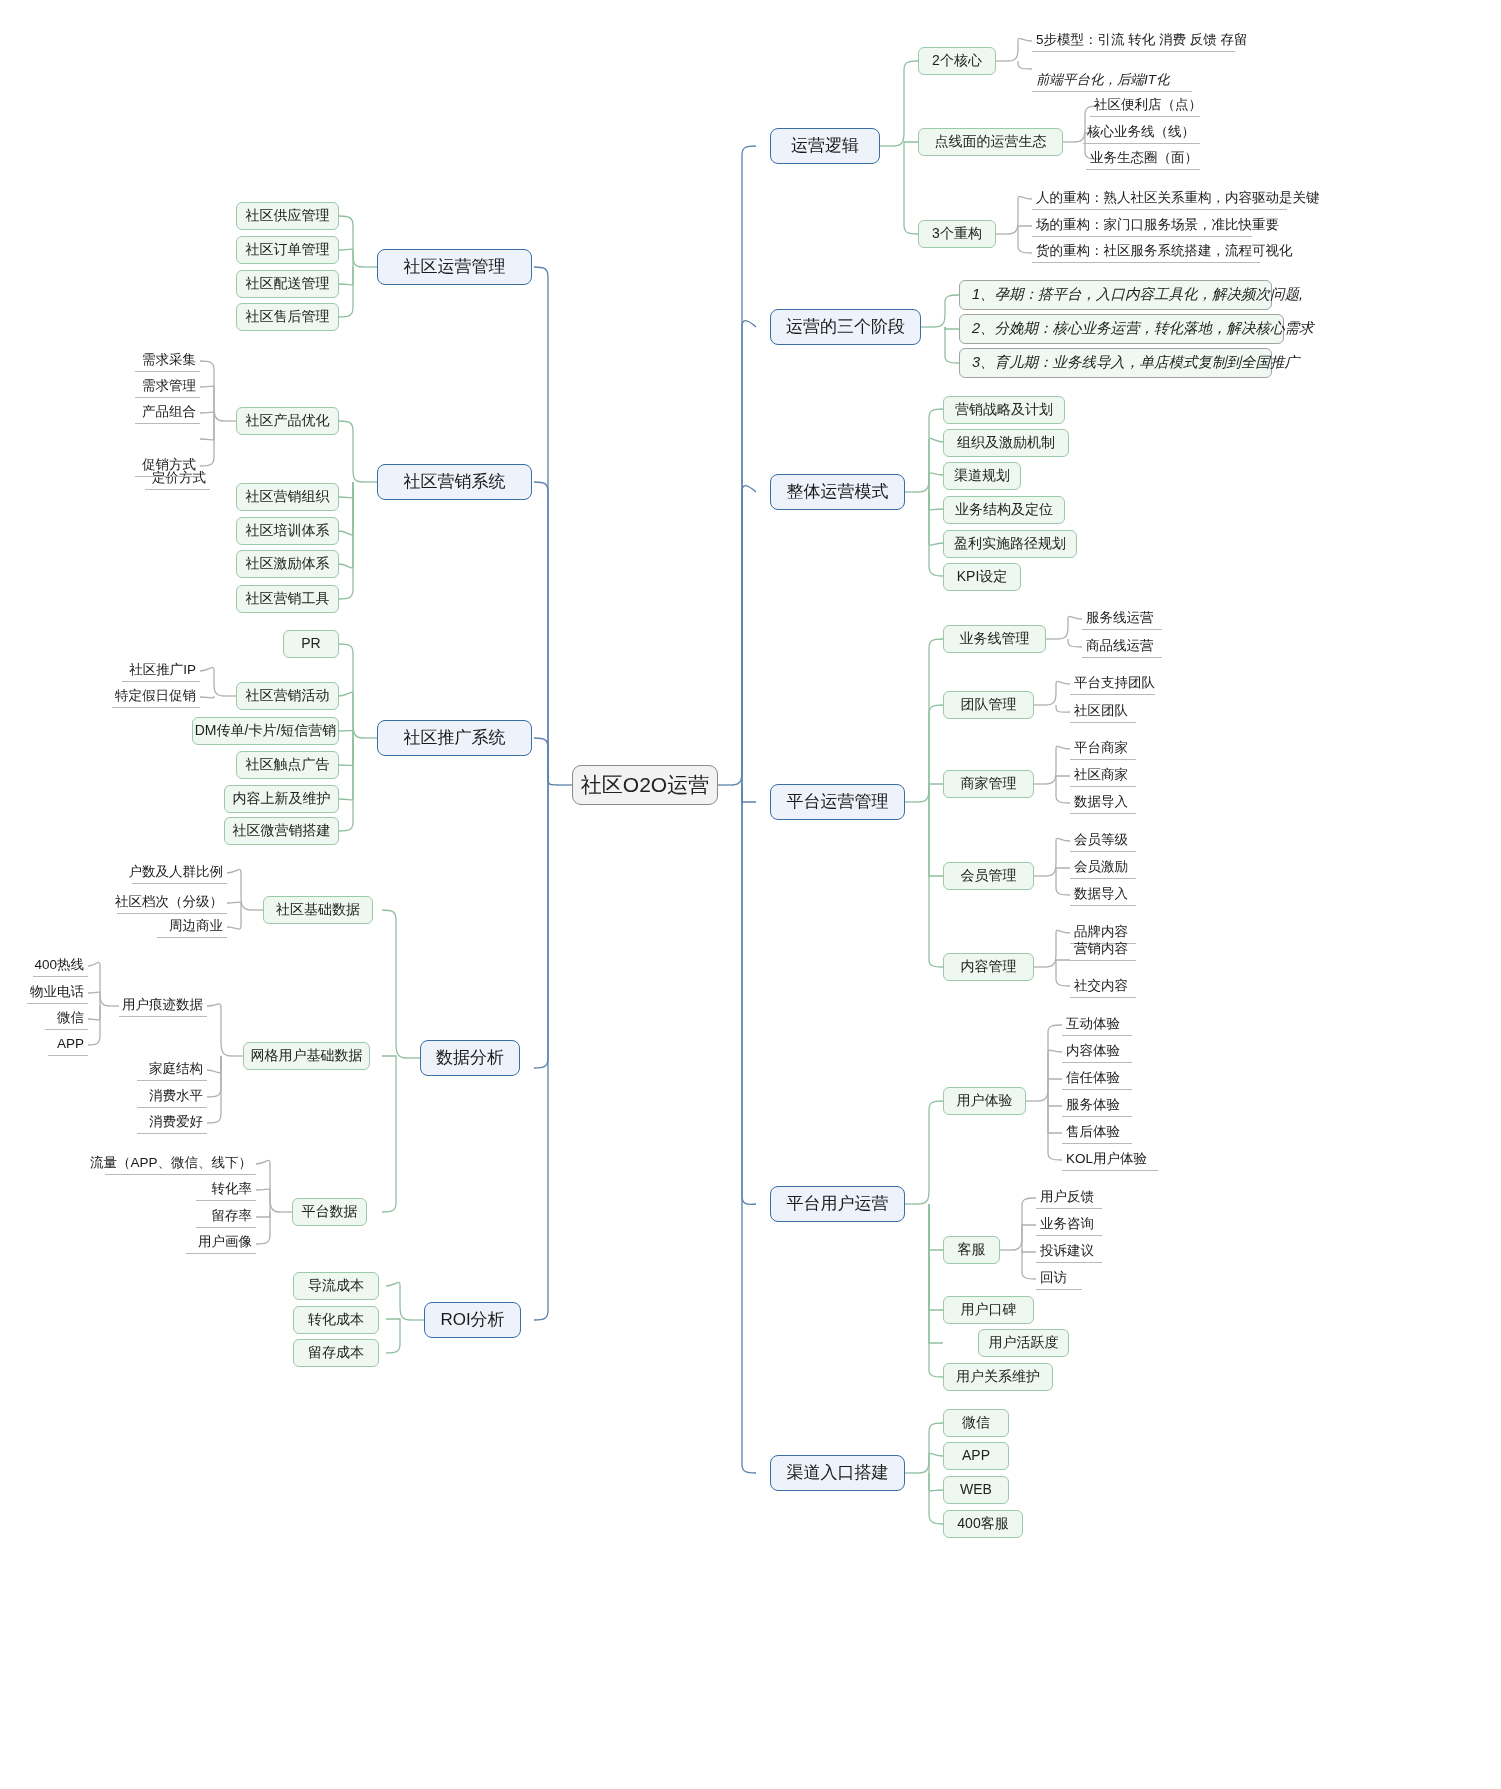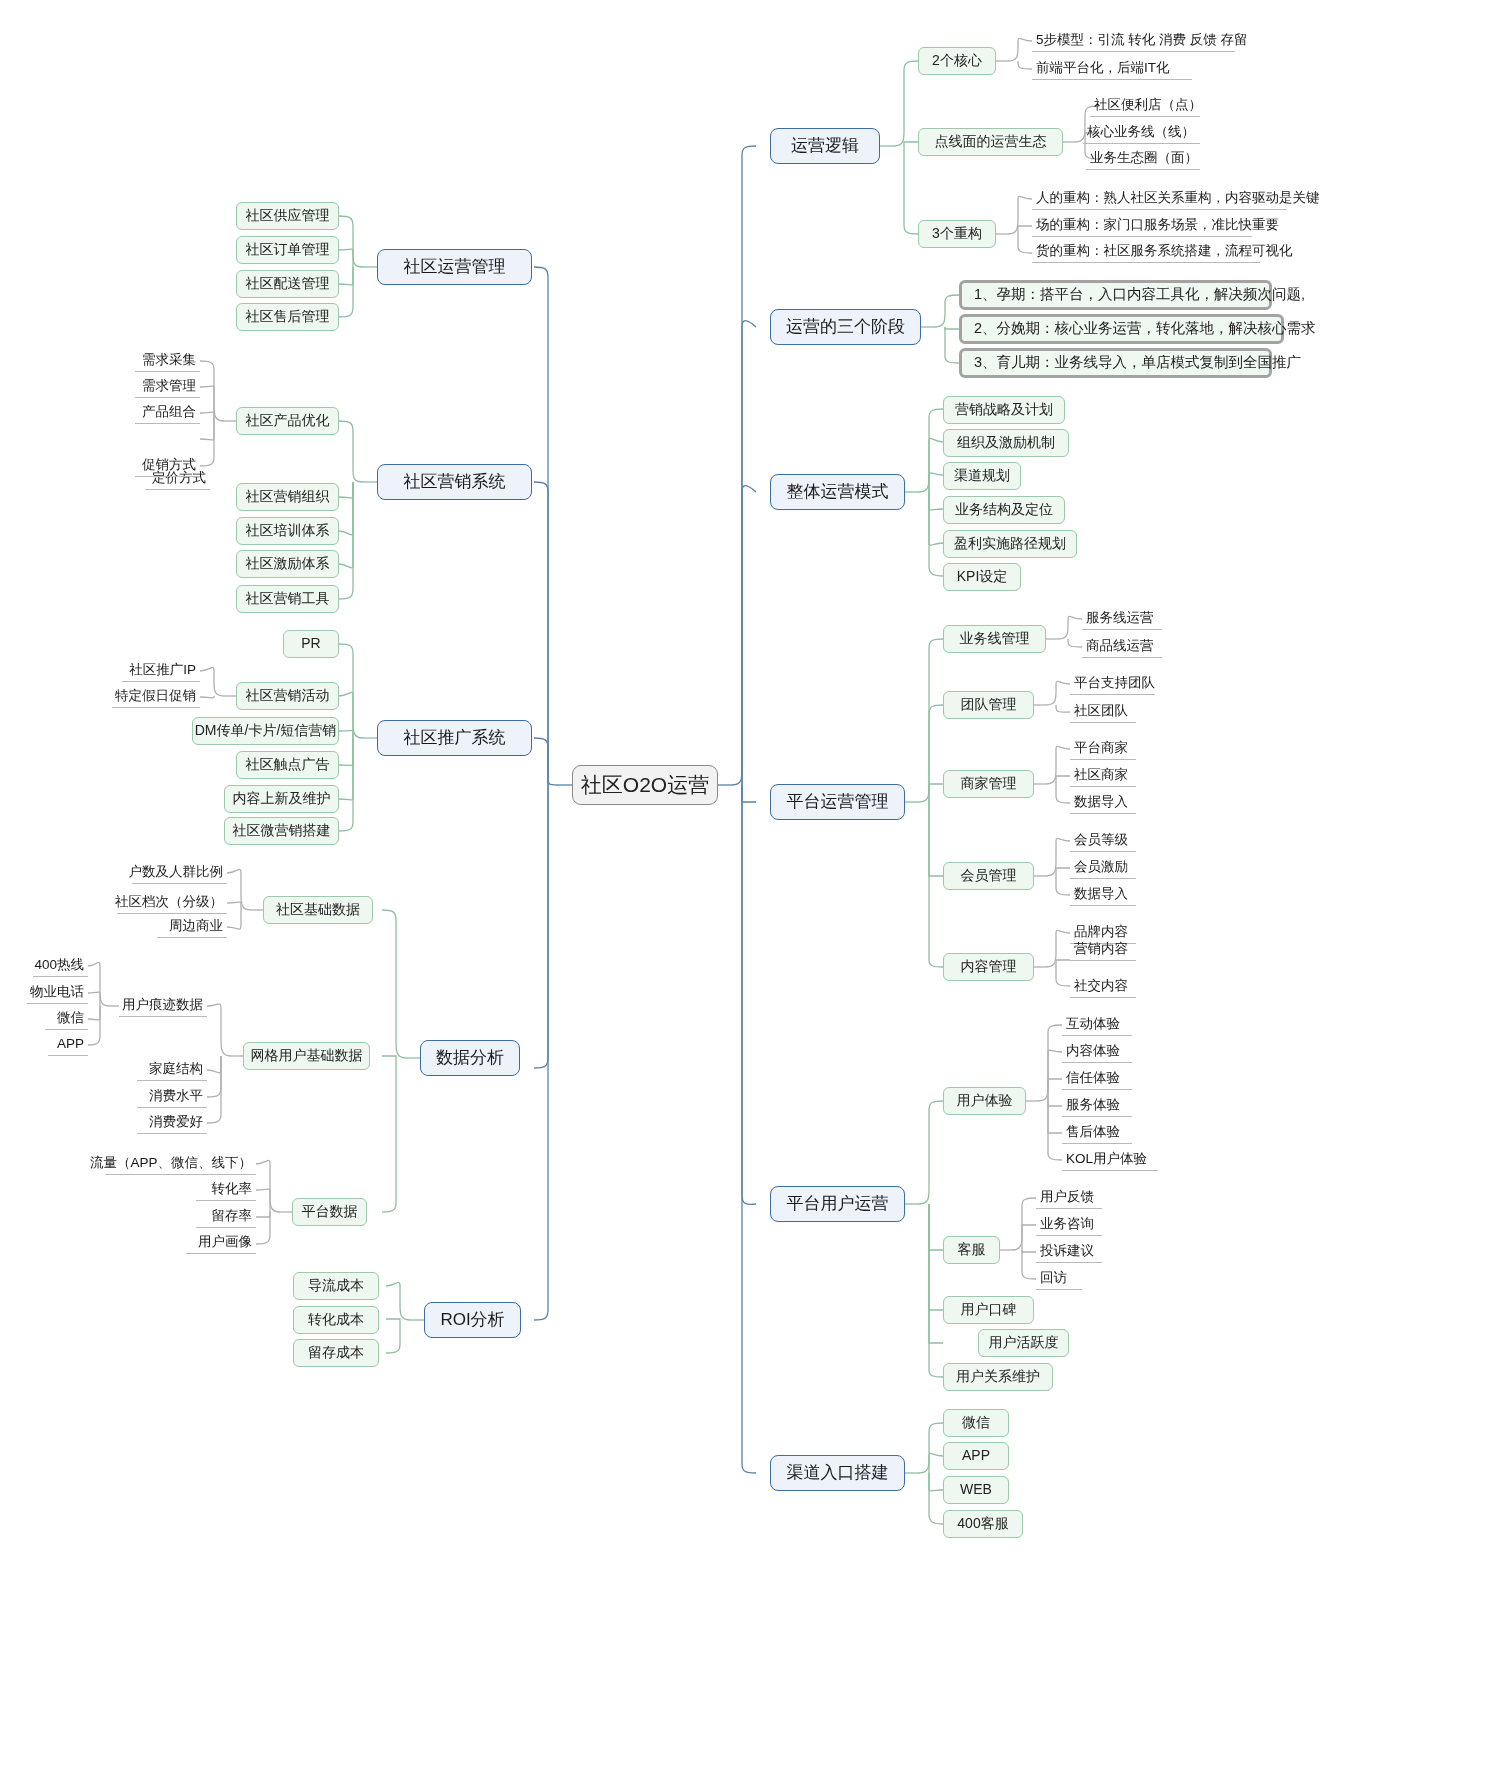--- a/index.html
+++ b/index.html
@@ -70,27 +70,28 @@
     color:#1a1a1a;
     padding:0 4px 1px 4px;
     height:22px;
     justify-content:flex-start;
   }
   .n-leaf.right{justify-content:flex-start;}
   .n-leaf.left{justify-content:flex-end;}
   
   .n-sent{
     background:#f0f8f2;
-    border:3px solid #a3a3a3;
+    border:1px solid #a3a3a3;
     border-radius:6px;
     font-size:14.5px;
     color:#1c1c1c;
     padding:0 12px;
     height:30px;
     justify-content:flex-start;
+    font-style:italic;
   }
 </style>
 </head>
 <body>
 
 <div id="canvas">
 
   <svg id="wires" viewBox="0 0 1501 1789">
     <g fill="none" stroke-width="1.3">
 
@@ -420,21 +421,21 @@
 
   <div class="node n-l1" style="left:770px;top:128px;width:110px;">
     <span>运营逻辑</span>
   </div>
   <div class="node n-l2" style="left:918px;top:47px;width:78px;">
     <span>2个核心</span>
   </div>
   <div class="node n-leaf right" style="left:1032px;top:30px;width:203px;">
     <span>5步模型：引流 转化 消费 反馈 存留</span>
   </div>
-  <div class="node n-leaf right" style="left:1032px;top:58px;width:160px;">
+  <div class="node n-leaf right" style="left:1032px;top:70px;width:160px;font-style:italic;">
     <span>前端平台化，后端IT化</span>
   </div>
   <div class="node n-l2" style="left:918px;top:128px;width:145px;">
     <span>点线面的运营生态</span>
   </div>
   <div class="node n-leaf right" style="left:1090px;top:95px;width:110px;">
     <span>社区便利店（点）</span>
   </div>
   <div class="node n-leaf right" style="left:1083px;top:122px;width:117px;">
     <span>核心业务线（线）</span>

